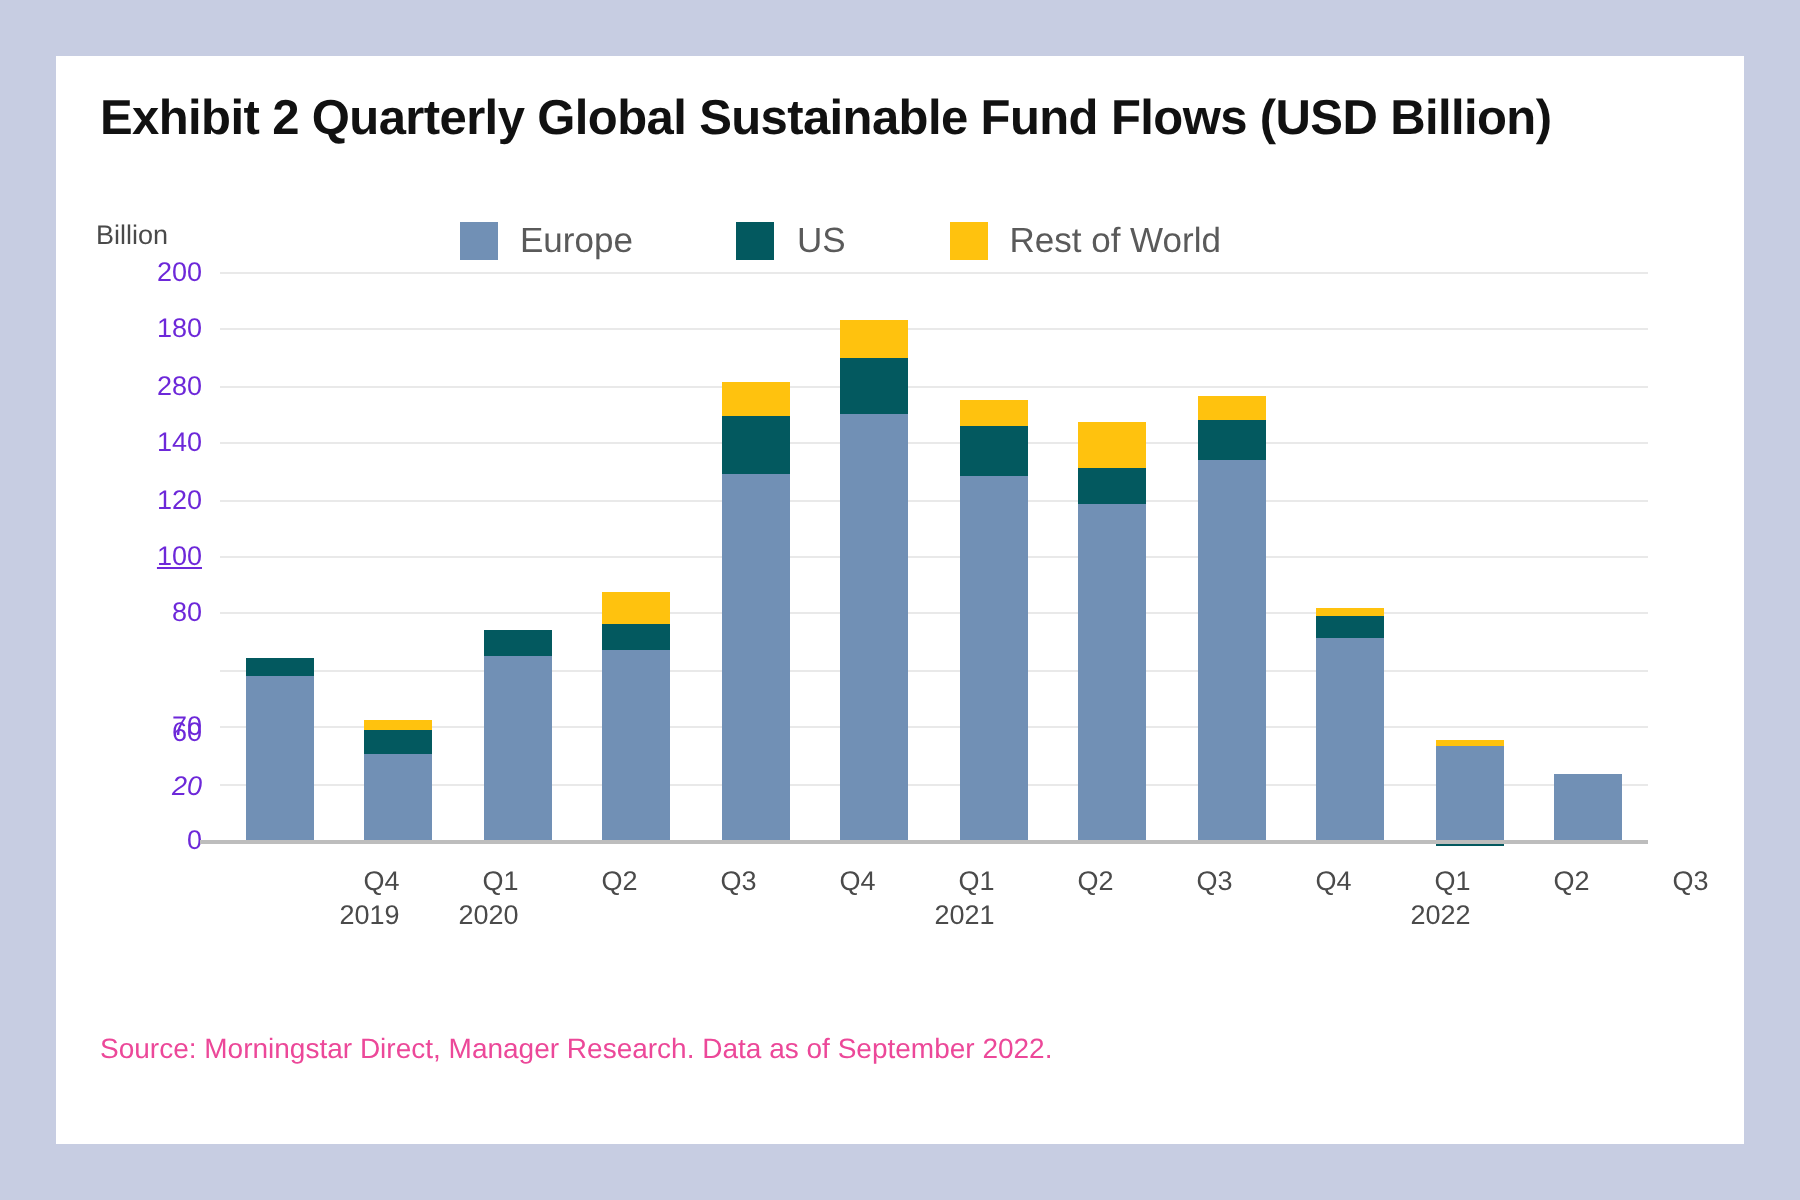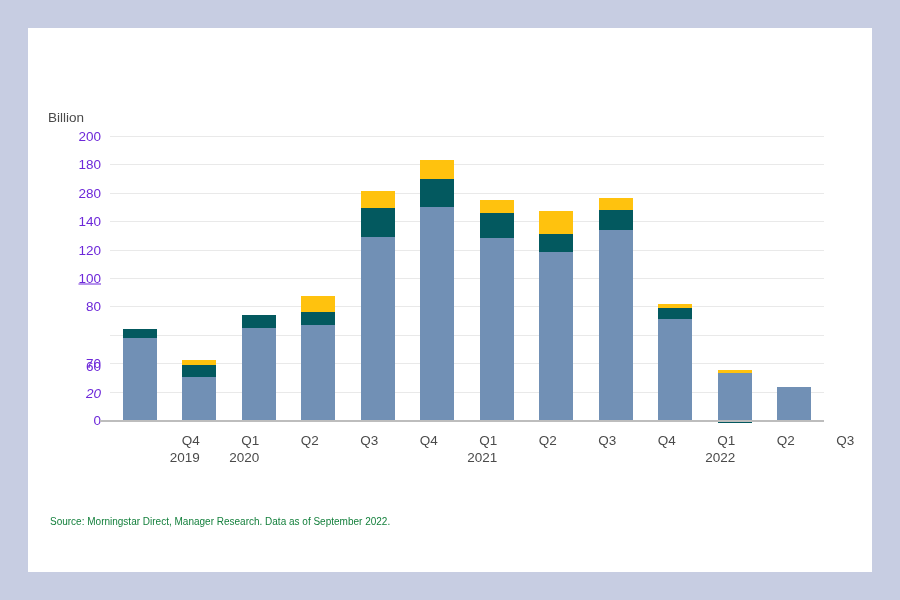--- a/index.html
+++ b/index.html
@@ -113,32 +113,47 @@
     text-align: right;
     font-size: 13.5px;
     color: #4a4a4a;
     line-height: 17px;
   }
   .xtick .yr { display: block; }
   #source-note {
     position: absolute;
     left: 22px;
     top: 488px;
-    font-size: 10px;
-    color: #15803d;
+    font-size: 14px;
+    color: #ec4899;
   }
 </style>
 </head>
 <body>
 
 <div id="card">
 
+  <div id="chart-title">Exhibit 2 Quarterly Global Sustainable Fund Flows (USD Billion)</div>
 
   <div id="axis-unit-label">Billion</div>
 
+  <div id="legend">
+      <div class="legend-item">
+        <span class="legend-swatch" style="background: rgb(113, 144, 181);"></span>
+        <span class="legend-label">Europe</span>
+      </div>
+      <div class="legend-item">
+        <span class="legend-swatch" style="background: rgb(3, 89, 95);"></span>
+        <span class="legend-label">US</span>
+      </div>
+      <div class="legend-item">
+        <span class="legend-swatch" style="background: rgb(255, 194, 14);"></span>
+        <span class="legend-label">Rest of World</span>
+      </div>
+    </div>
 
   <div id="plot">
     <div id="gridlines">
         <div class="ytick" style="top: 284px;">0</div>
         <div class="gridline" style="top: 255.6px;"></div>
         <div class="ytick" style="top: 257px; font-style: italic;">20</div>
         <div class="gridline" style="top: 227.2px;"></div>
         <div class="ytick" style="top: 227.2px;">70</div>
         <div class="gridline" style="top: 198.8px;"></div>
         <div class="ytick" style="top: 198.8px; margin-top: 31px;">60</div>

